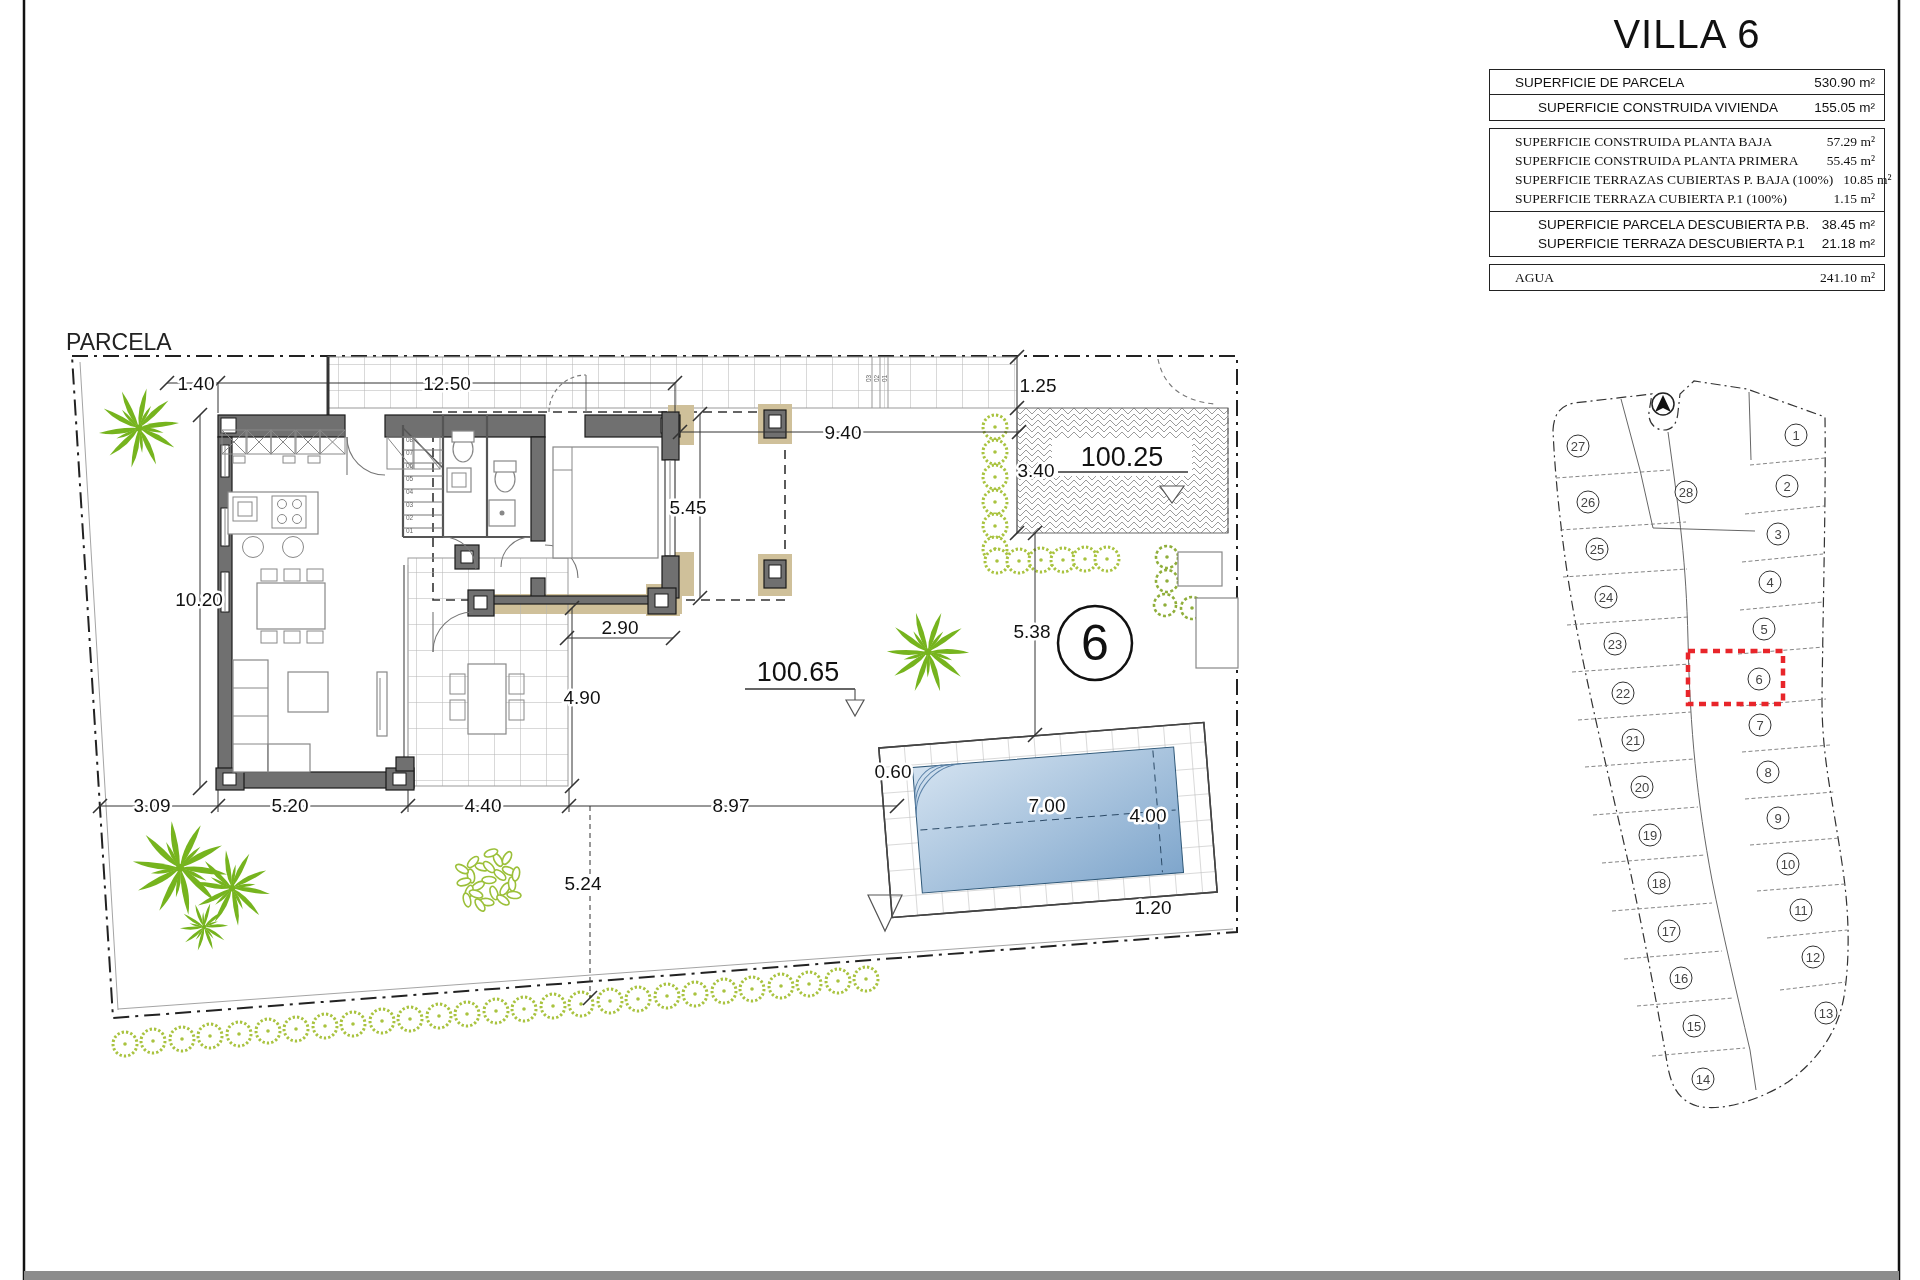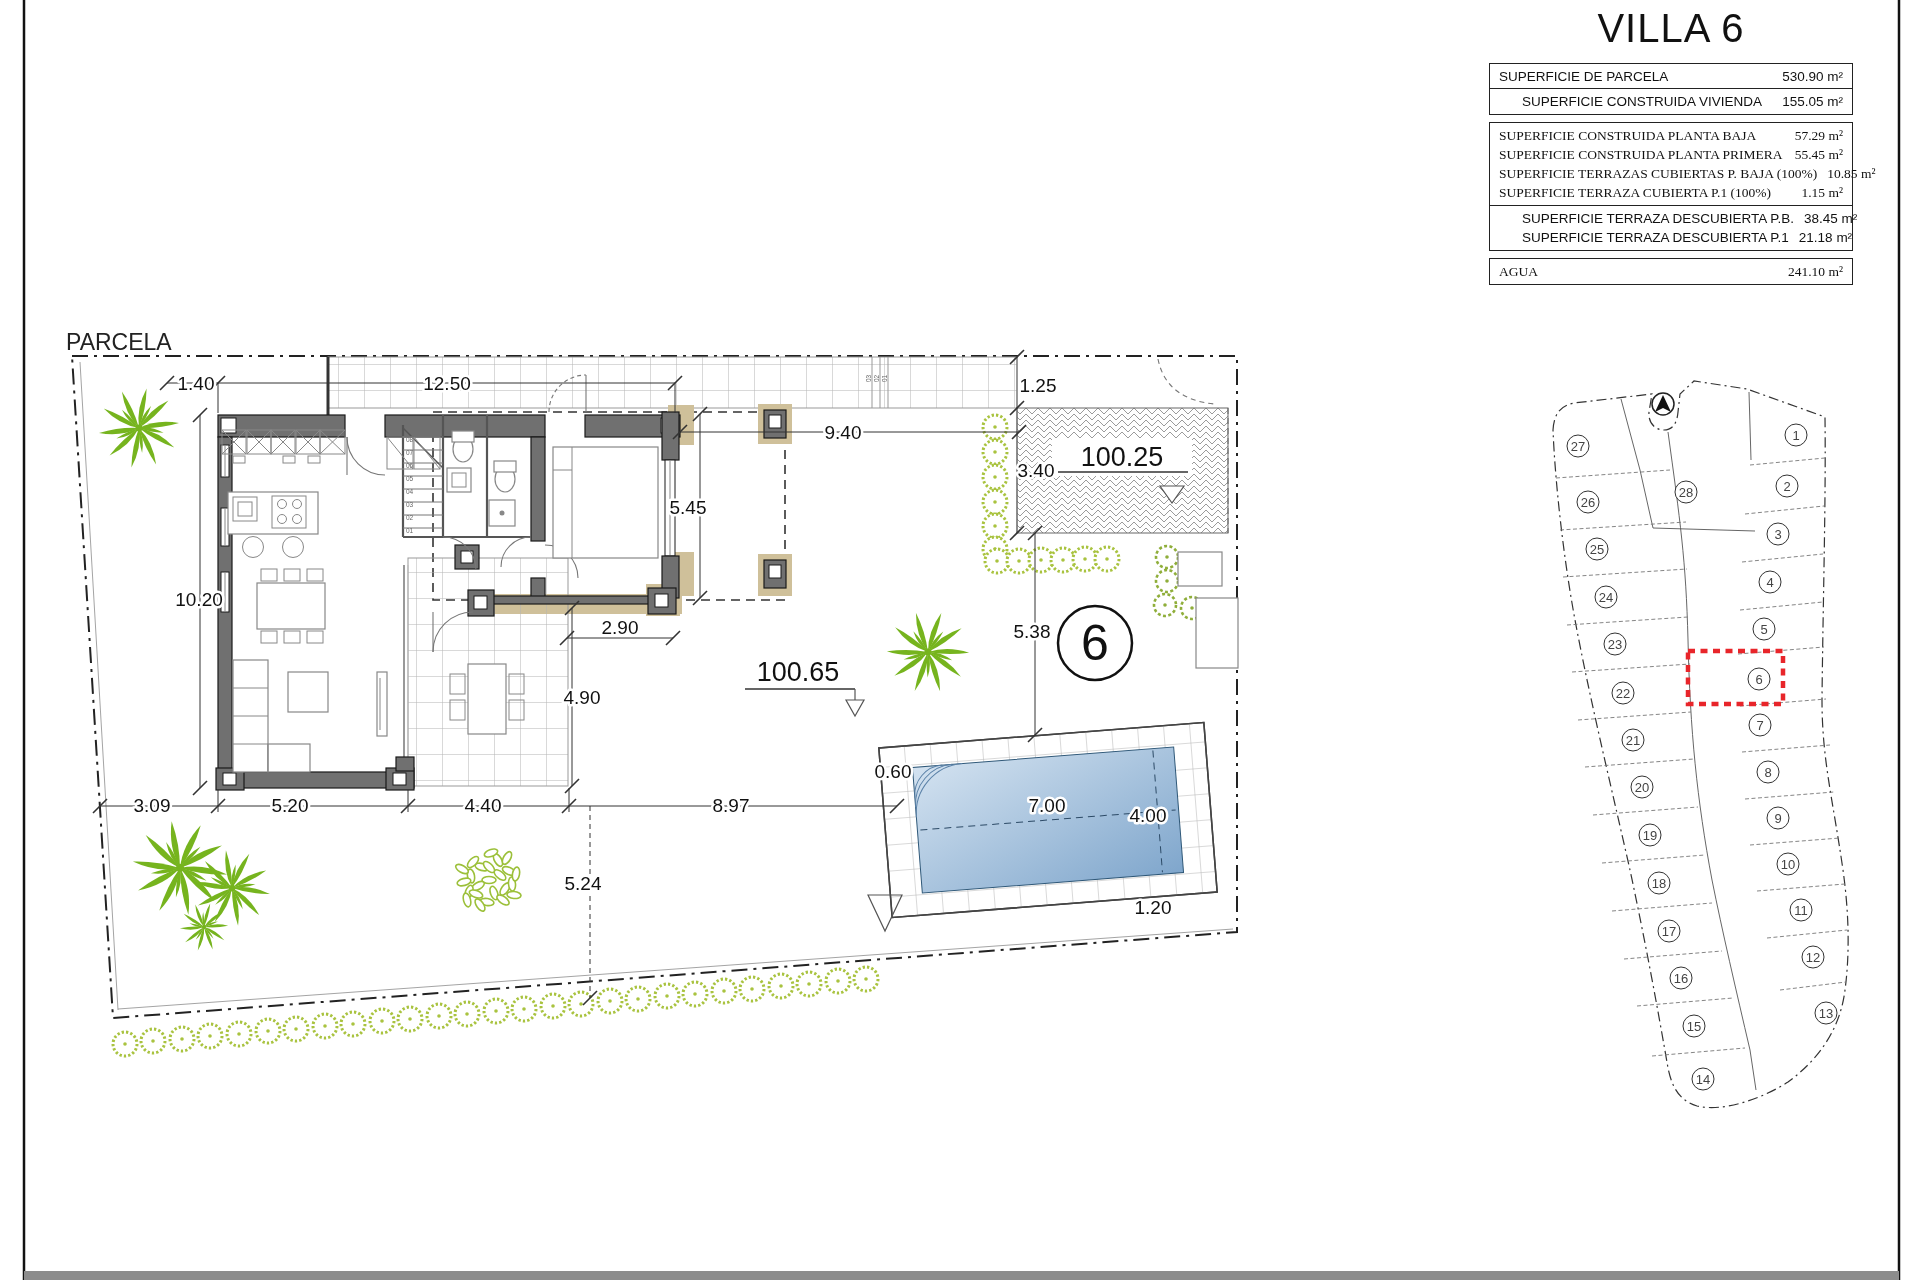--- a/index.html
+++ b/index.html
@@ -1,25 +1,25 @@
 <!DOCTYPE html>
 <html><head>
 <meta charset="utf-8">
 <style>
   html,body{margin:0;padding:0;background:#fff;}
   .stage{position:relative;width:1920px;height:1280px;background:#fff;overflow:hidden;
          font-family:"Liberation Sans",sans-serif;}
   svg{position:absolute;left:0;top:0;}
   
-  .title-block{position:absolute;left:1489px;top:6px;width:364px;z-index:5;}
+  .title-block{position:absolute;left:1489px;top:12px;width:396px;z-index:5;}
   .tb-title{font-size:40px;letter-spacing:1px;color:#111;text-align:center;margin:0 0 12px 0;font-weight:500;}
   .tb-box{border:1.6px solid #222;background:#fff;padding:3px 9px;}
   .tb-box.adjacent{margin-top:-1.6px;padding-left:32px;}
   .tb-box.gap{margin-top:7px;font-family:Liberation Serif, serif;}
-  .tb-row{display:flex;justify-content:space-between;font-size:13.5px;line-height:19px;color:#111;white-space:nowrap;}
+  .tb-row{display:flex;justify-content:space-between;font-size:13.5px;line-height:19px;color:#111;white-space:nowrap;margin-left:16px;}
   .tb-row .val{margin-left:10px;}
   
   text{font-family:"Liberation Sans",sans-serif;}
   .dim{font-size:19px;fill:#111;text-anchor:middle;paint-order:stroke;stroke:#fff;stroke-width:5px;stroke-linejoin:round;}
   .lvl{font-size:27px;fill:#111;text-anchor:middle;paint-order:stroke;stroke:#fff;stroke-width:6px;stroke-linejoin:round;}
   .parcela{font-size:23px;fill:#222;}
   .bignum{font-size:50px;fill:#111;text-anchor:middle;}
   .plotnum{font-size:13px;fill:#444;text-anchor:middle;}
   .tinynum{font-size:6.5px;fill:#666;}
   .w{fill:#707070;stroke:#1a1a1a;stroke-width:1.2;}
@@ -658,21 +658,21 @@
       <span>SUPERFICIE TERRAZAS CUBIERTAS P. BAJA (100%)</span>
       <span class="val">10.85 m²</span>
     </div>
     <div class="tb-row">
       <span>SUPERFICIE TERRAZA CUBIERTA P.1 (100%)</span>
       <span class="val">1.15 m²</span>
     </div>
   </div>
   <div class="tb-box adjacent">
     <div class="tb-row">
-      <span>SUPERFICIE TERRAZA DESCUBIERTA P.B.</span>
+      <span>SUPERFICIE PARCELA DESCUBIERTA P.B.</span>
       <span class="val">38.45 m²</span>
     </div>
     <div class="tb-row">
       <span>SUPERFICIE TERRAZA DESCUBIERTA P.1</span>
       <span class="val">21.18 m²</span>
     </div>
   </div>
   <div class="tb-box gap">
     <div class="tb-row">
       <span>AGUA</span>

